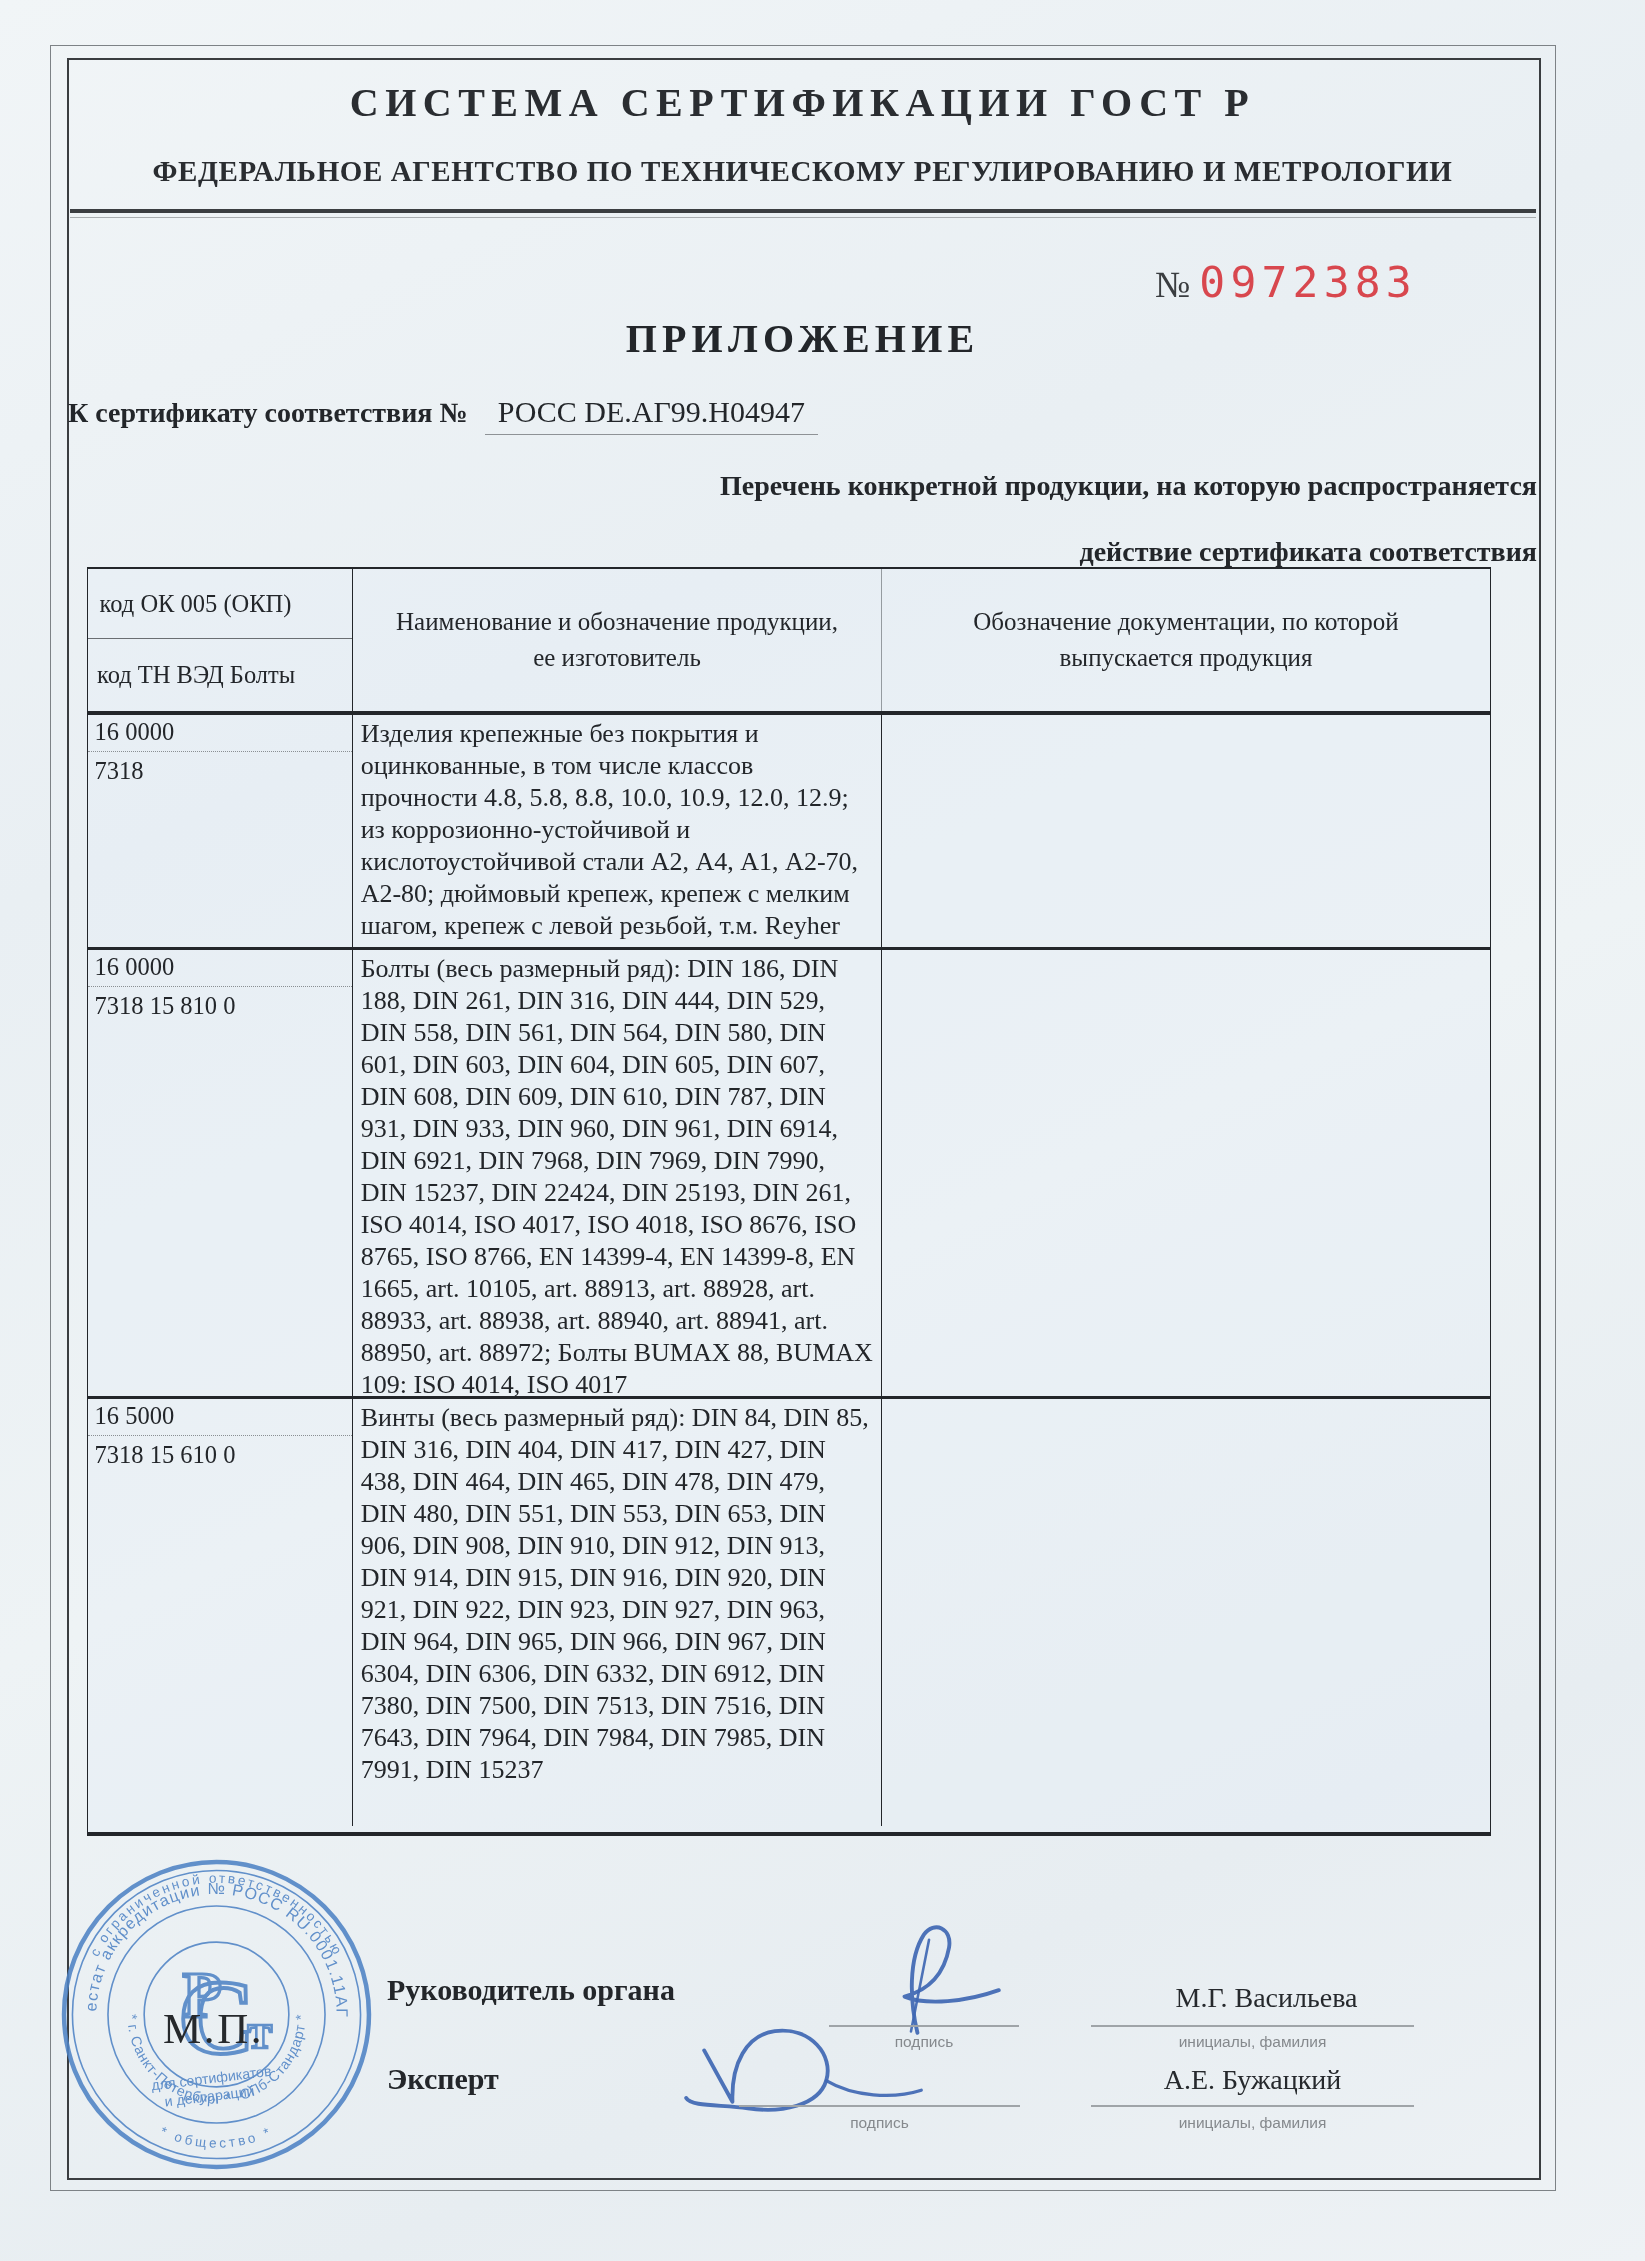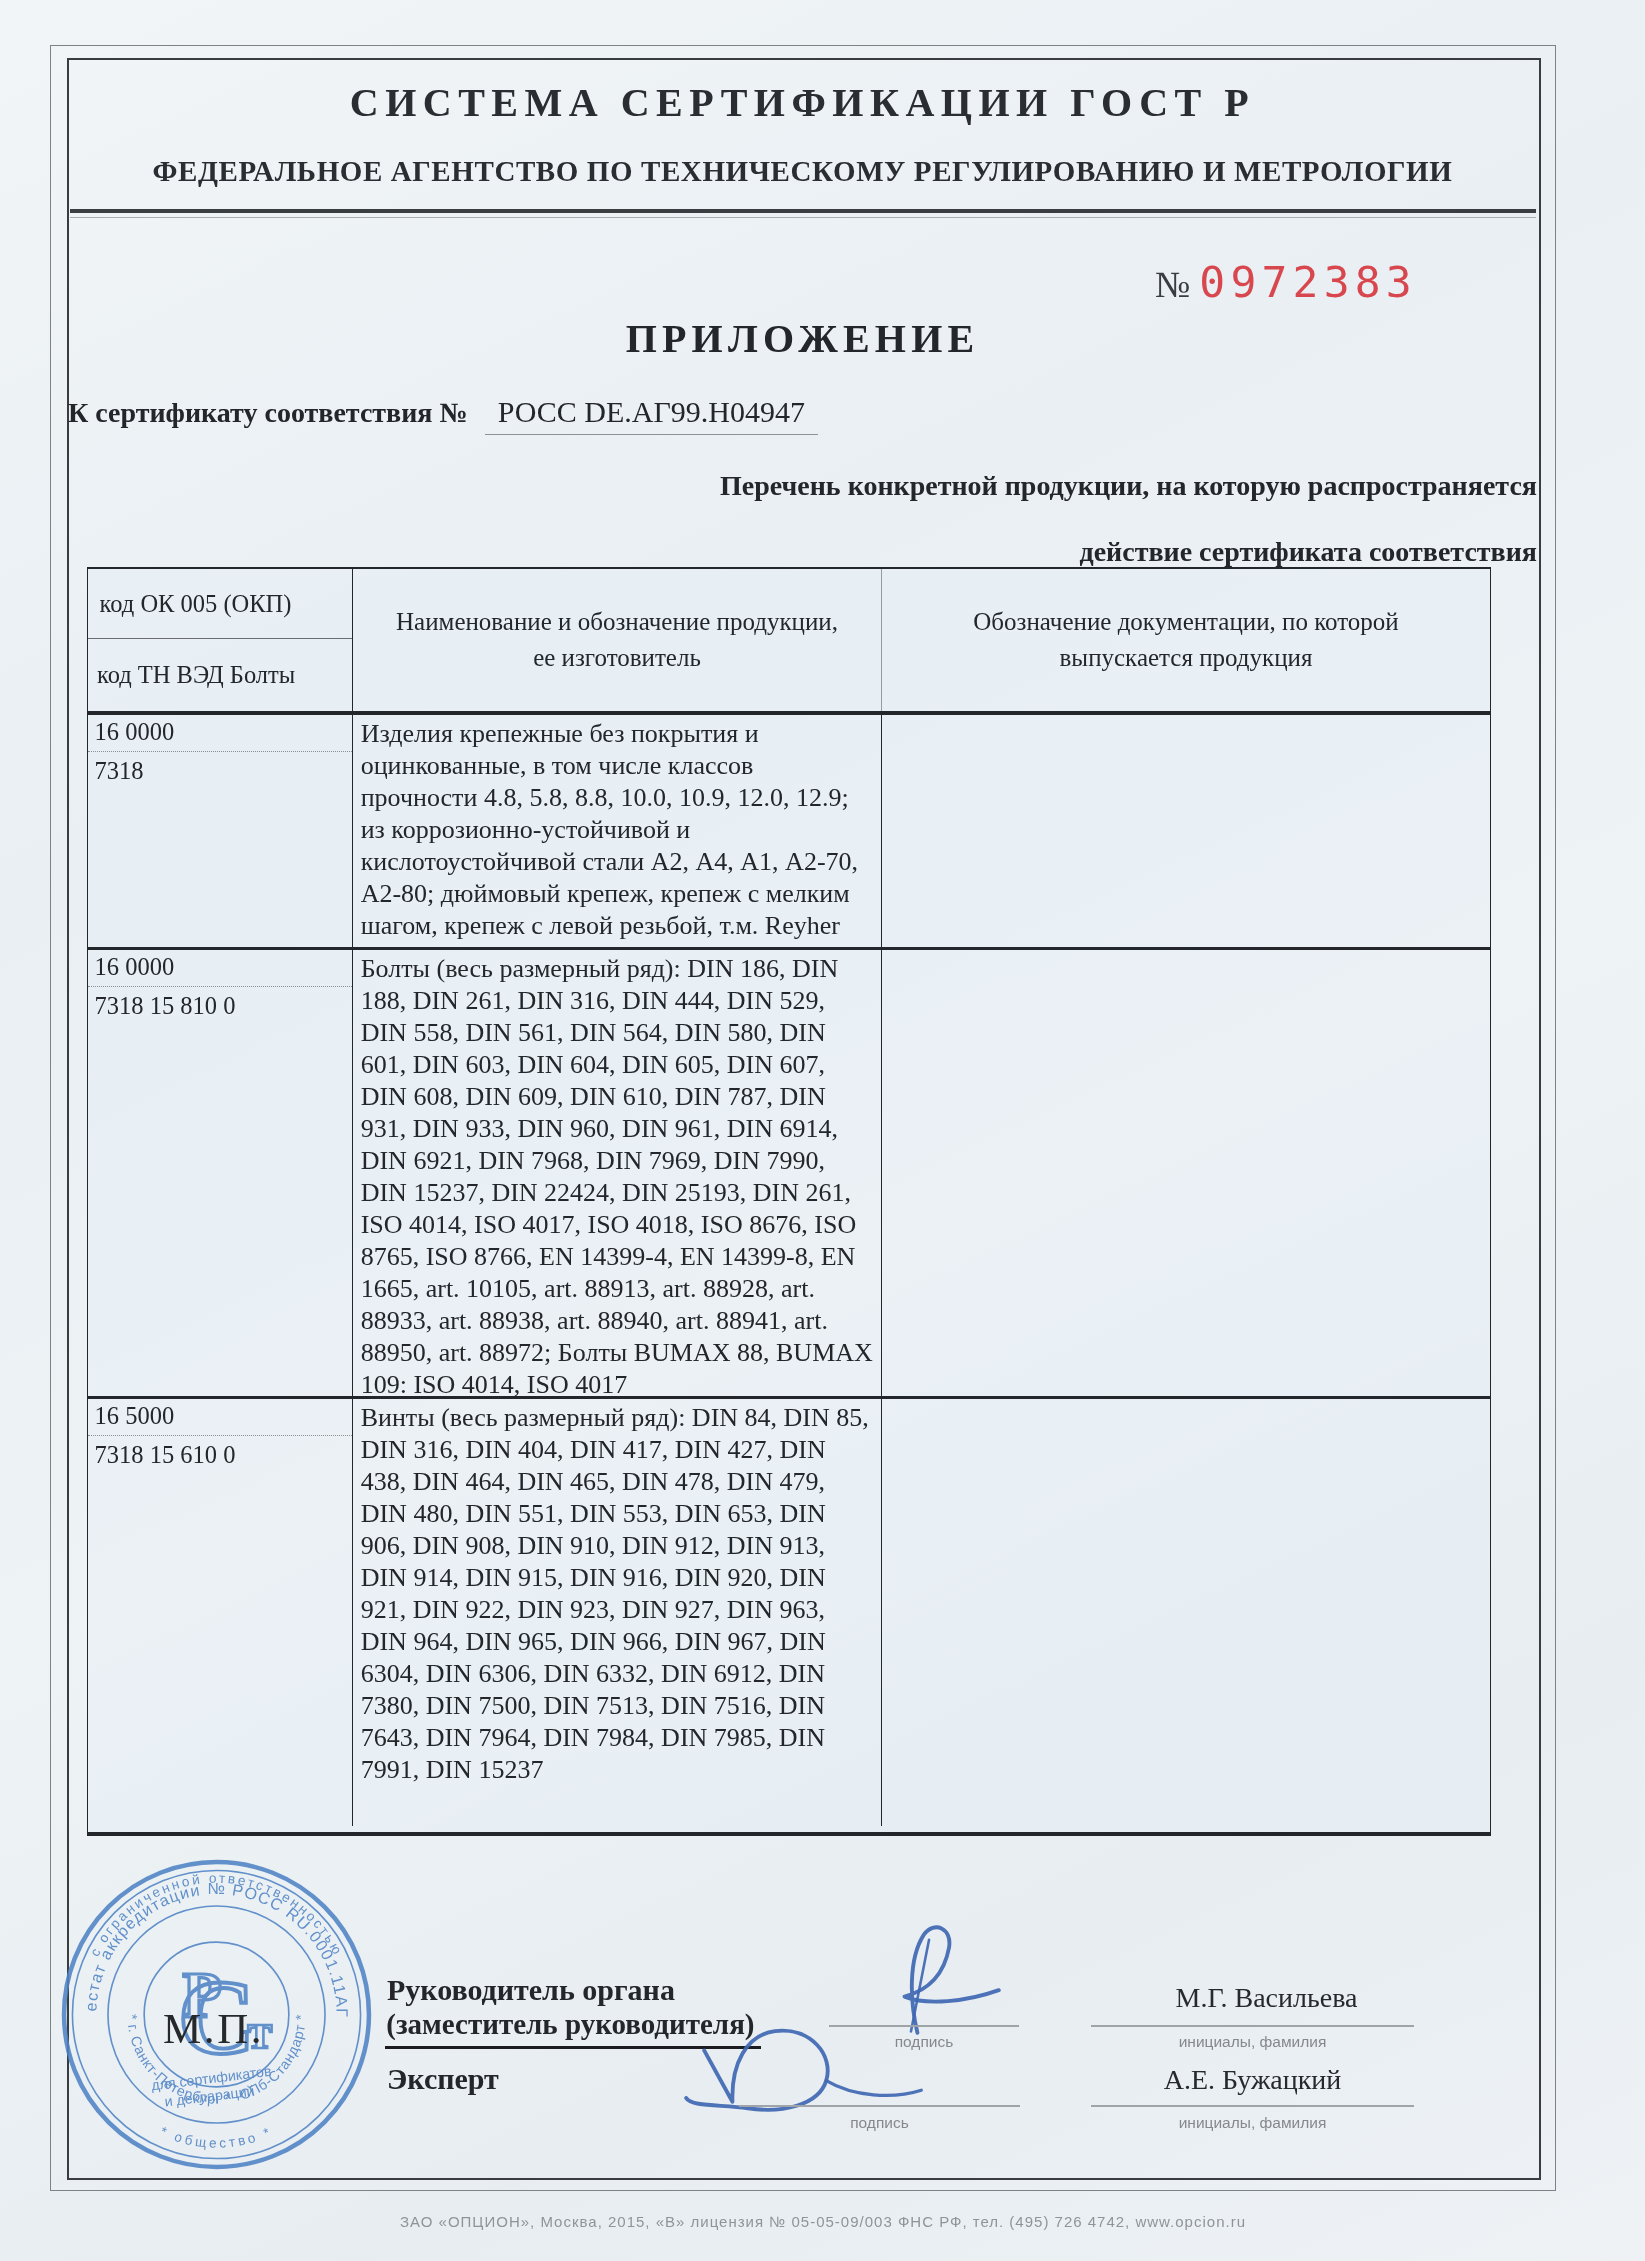--- a/index.html
+++ b/index.html
@@ -156,21 +156,20 @@
       <text x="228" y="254" text-anchor="middle" font-family="Liberation Serif,serif" font-weight="bold" font-size="100" fill="none" stroke="#4f83c5" stroke-width="5">Р</text>
       <text x="317" y="302" text-anchor="middle" font-family="Liberation Serif,serif" font-weight="bold" font-size="78" fill="none" stroke="#4f83c5" stroke-width="4">т</text>
       <text x="243" y="356" text-anchor="middle" class="stamptxt" font-size="22" transform="rotate(-7 243 356)">для сертификатов</text>
       <text x="240" y="384" text-anchor="middle" class="stamptxt" font-size="22" transform="rotate(-7 240 384)">и деклараций</text>
     </g>
   </svg>
 
   <div class="abs mp">М.П.</div>
 
   <div class="abs lbl-head1">Руководитель органа</div>
-  <div class="abs lbl-head2">(заместитель руководителя)</div>
   <div class="abs lbl-expert">Эксперт</div>
 
   <svg class="abs" style="left:832px;top:1923px;" width="207" height="113" viewBox="0 0 320 175">
     <path class="ink" stroke-width="6" d="M 132 170 C 120 120 118 55 142 18 C 158 -4 186 8 181 38 C 173 82 146 105 112 114 C 146 128 208 122 258 104"></path>
     <path class="ink" stroke-width="4" opacity="0.8" d="M 150 26 L 122 168"></path>
   </svg>
   <div class="abs sigline" style="left:829px;top:2025px;width:190px;"></div>
   <div class="abs cap" style="left:829px;top:2033px;width:190px;">подпись</div>
   <div class="abs pname" style="left:1105px;top:1982px;width:323px;">М.Г. Васильева</div>
   <div class="abs sigline" style="left:1091px;top:2025px;width:323px;"></div>
@@ -179,16 +178,15 @@
   <svg class="abs" style="left:665px;top:2017px;" width="361" height="106" viewBox="0 0 560 165">
     <path class="ink" stroke-width="6" d="M 60 52 L 104 132 C 102 72 126 28 170 22 C 226 15 262 60 250 99 C 238 138 180 150 128 142 C 86 136 40 140 32 126"></path>
     <path class="ink" stroke-width="5" d="M 250 99 C 292 124 354 128 398 114"></path>
   </svg>
   <div class="abs sigline" style="left:739px;top:2105px;width:281px;"></div>
   <div class="abs cap" style="left:739px;top:2114px;width:281px;">подпись</div>
   <div class="abs pname" style="left:1091px;top:2064px;width:323px;">А.Е. Бужацкий</div>
   <div class="abs sigline" style="left:1091px;top:2105px;width:323px;"></div>
   <div class="abs cap" style="left:1091px;top:2114px;width:323px;">инициалы, фамилия</div>
 
-  <div class="abs footer">ЗАО «ОПЦИОН», Москва, 2015, «В»   лицензия № 05-05-09/003 ФНС РФ, тел. (495) 726 4742, www.opcion.ru</div>
 
 </div>
 
 
 </body></html>

